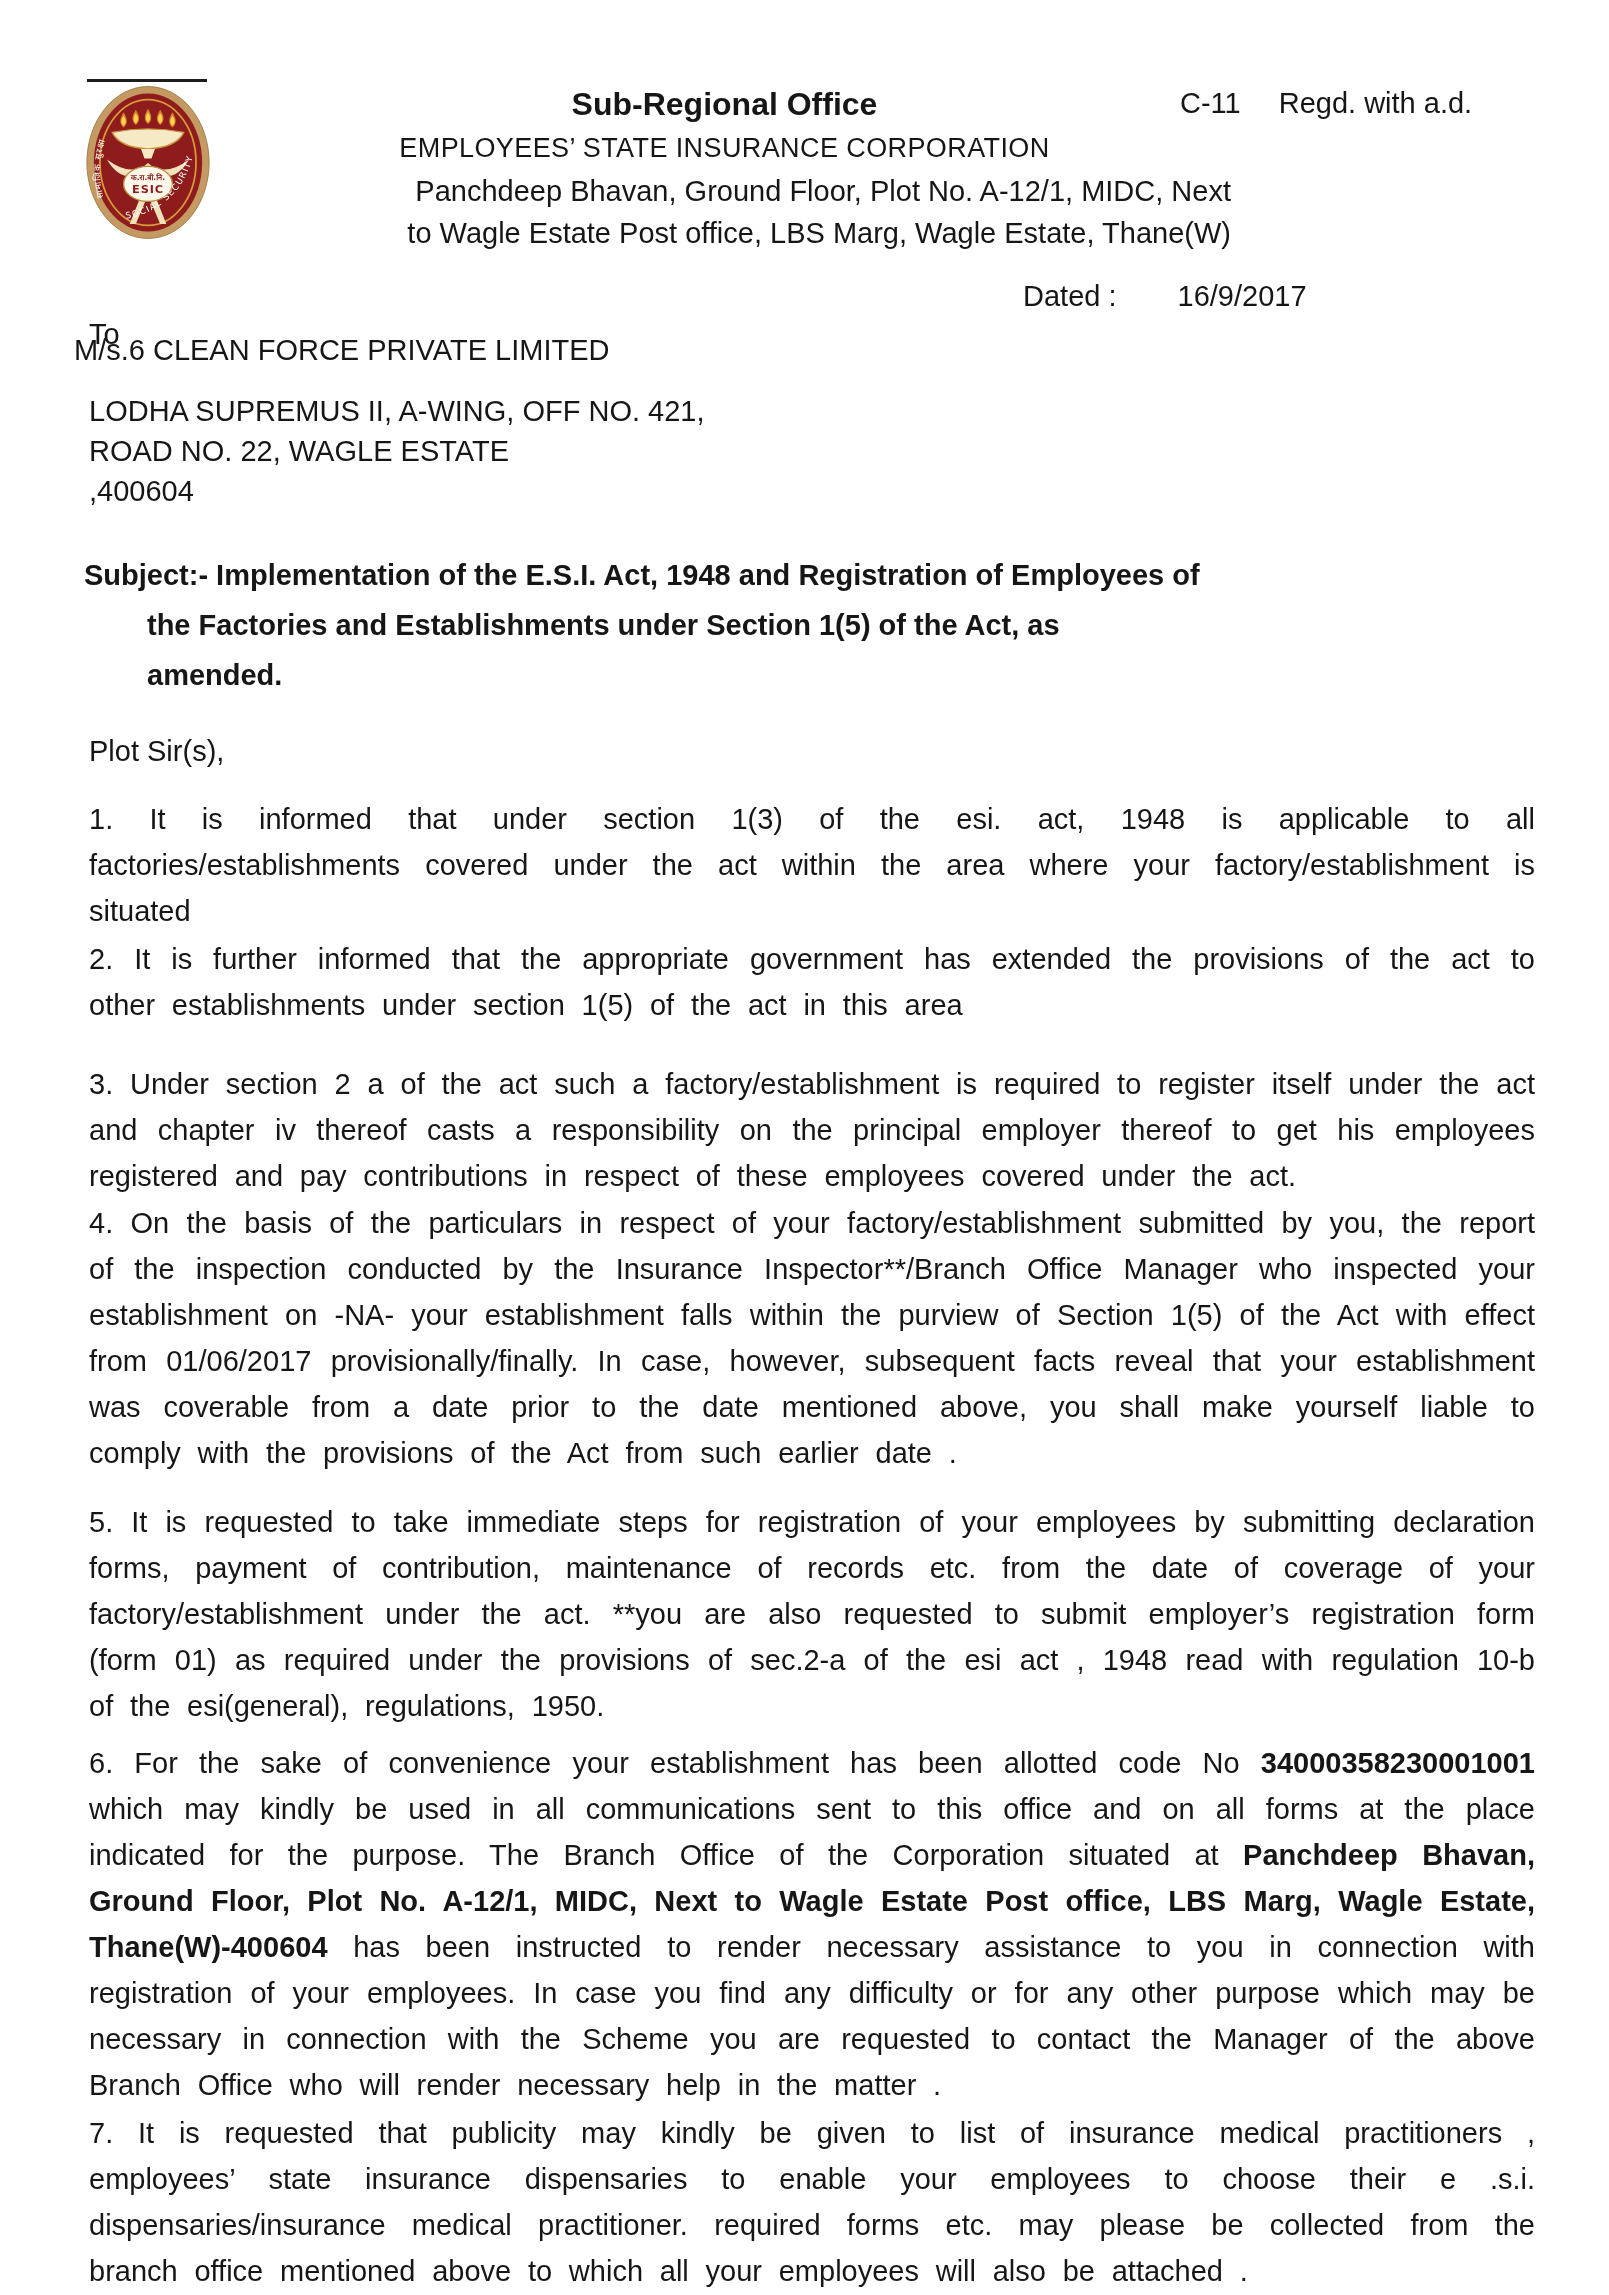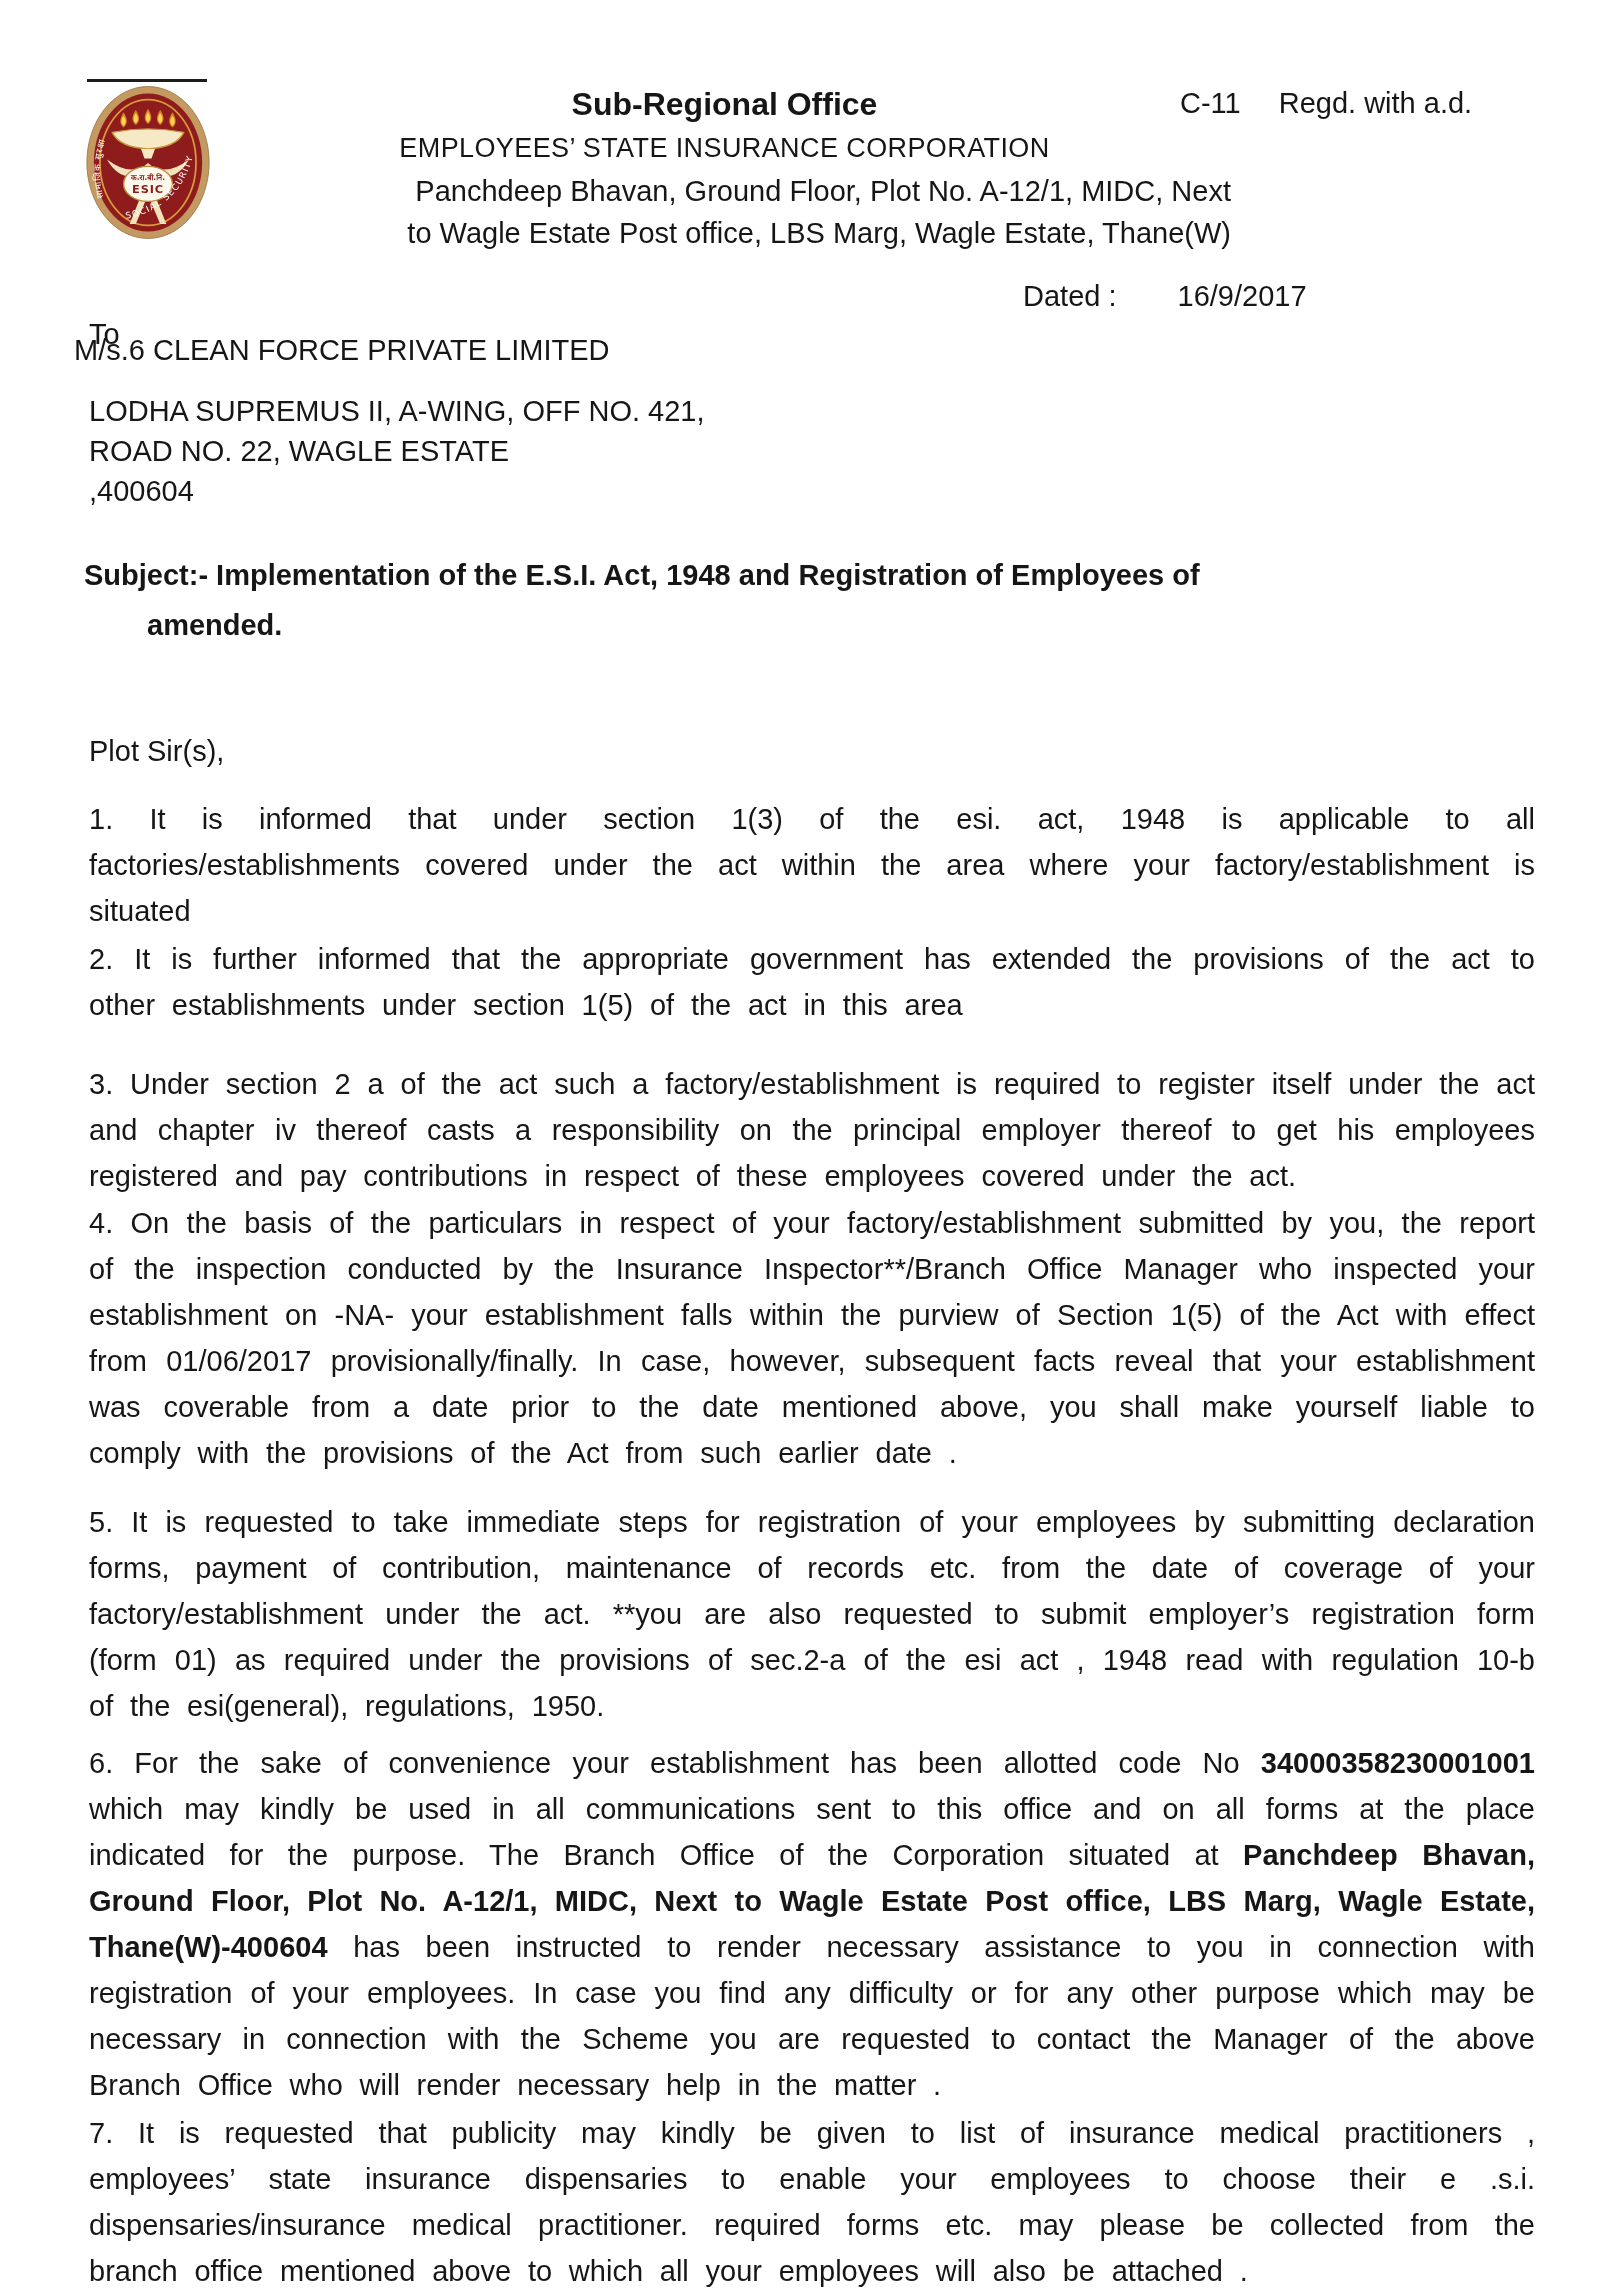--- a/index.html
+++ b/index.html
@@ -140,20 +140,21 @@
     <span>16/9/2017</span>
   </div>
 
   <div class="recipient-name">M/s.6 CLEAN FORCE PRIVATE LIMITED</div>
   <div class="recipient-a1">LODHA SUPREMUS II, A-WING, OFF NO. 421,</div>
   <div class="recipient-a2">ROAD NO. 22, WAGLE ESTATE</div>
   <div class="recipient-a3">,400604</div>
 
   <div class="subject">
     <span class="s-line">Subject:- Implementation of the E.S.I. Act, 1948 and Registration of Employees of</span>
+    <span class="s-line s-indent">the Factories and Establishments under Section 1(5) of the Act, as</span>
     <span class="s-line s-indent">amended.</span>
   </div>
 
   <div class="salutation">Plot Sir(s),</div>
 
   <div class="letter-body">
     <p class="gap-none">1. It is informed that under section 1(3) of the esi. act, 1948 is applicable to all factories/establishments covered under the act within the area where your factory/establishment is situated</p>
     <p class="gap-lg">2. It is further informed that the appropriate government has extended the provisions of the act to other establishments under section 1(5) of the act in this area</p>
     <p class="gap-none">3. Under section 2 a of the act such a factory/establishment is required to register itself under the act and chapter iv thereof casts a responsibility on the principal employer thereof to get his employees registered and pay contributions in respect of these employees covered under the act.</p>
     <p class="gap-md">4. On the basis of the particulars in respect of your factory/establishment submitted by you, the report of the inspection conducted by the Insurance Inspector**/Branch Office Manager who inspected your establishment on -NA- your establishment falls within the purview of Section 1(5) of the Act with effect from 01/06/2017 provisionally/finally. In case, however, subsequent facts reveal that your establishment was coverable from a date prior to the date mentioned above, you shall make yourself liable to comply with the provisions of the Act from such earlier date .</p>

